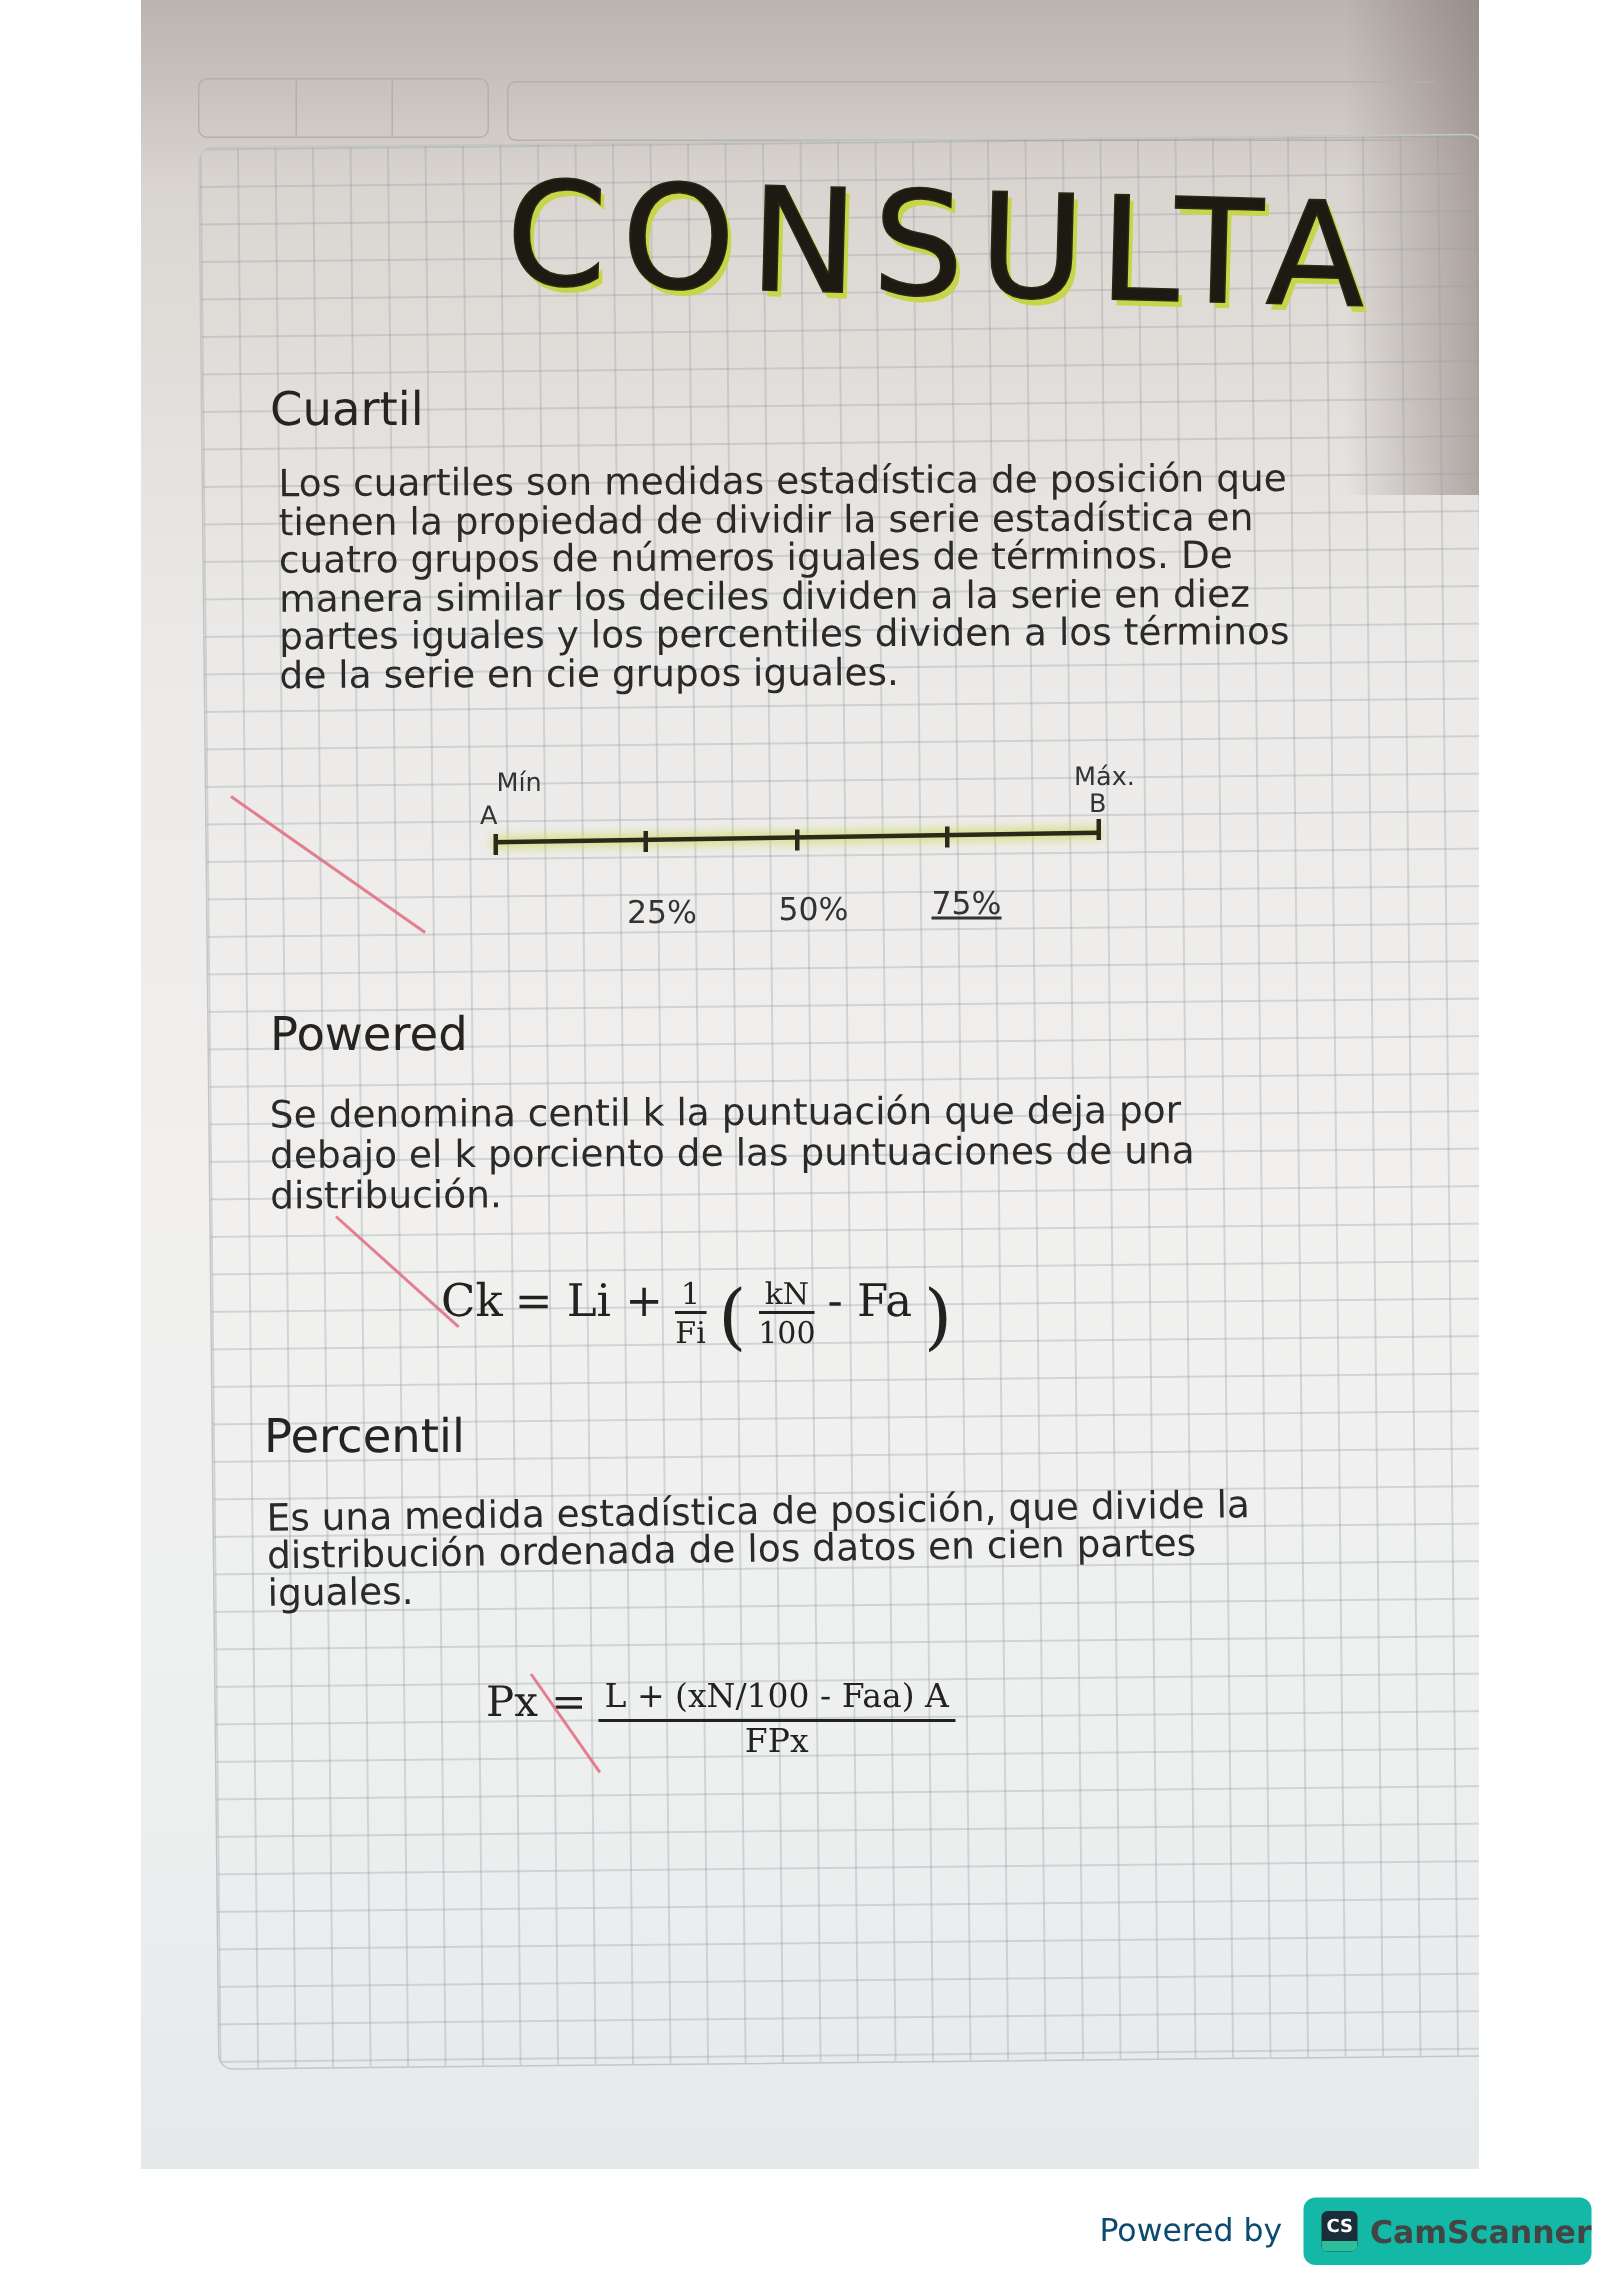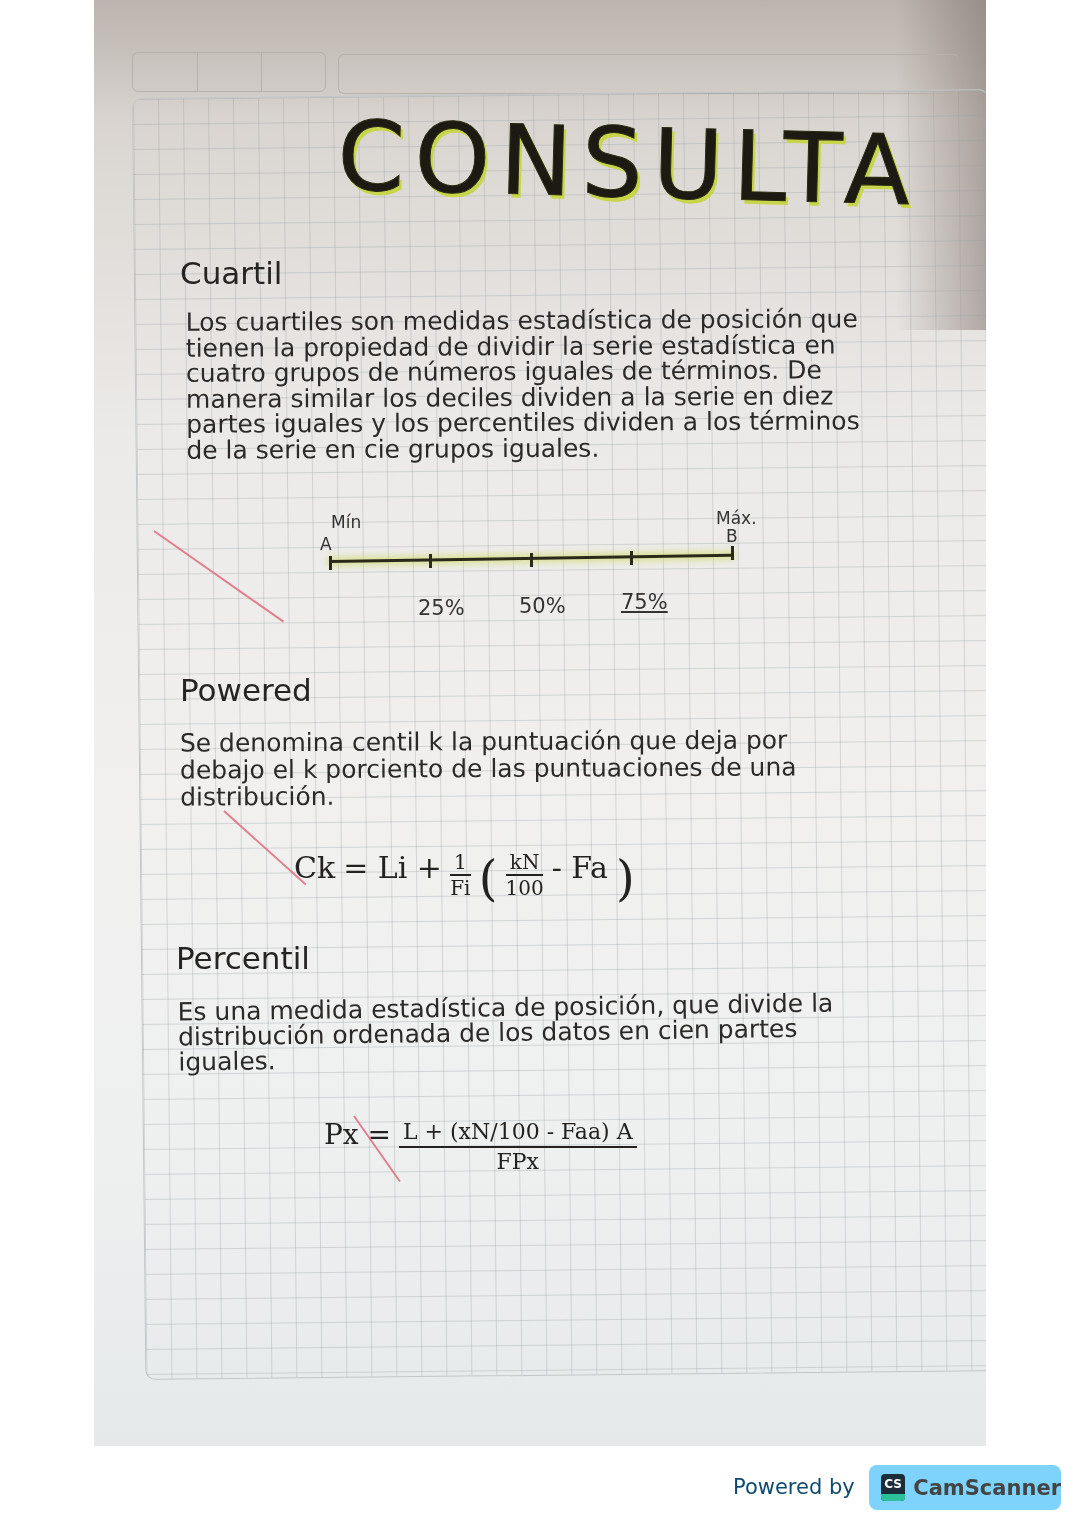--- a/index.html
+++ b/index.html
@@ -26,21 +26,21 @@
   .frac { display:inline-flex; flex-direction:column; align-items:center; font-size:20px; line-height:24px; }
   .frac .num { border-bottom:2px solid #242220; padding:0 4px; }
   .paren { font-size:48px; font-weight:lighter; }
   .axis { position:absolute; left:232px; top:510px; width:460px; height:110px; }
   .axis .line { position:absolute; left:4px; top:50px; width:402px; height:3px; background:#2b2a1a; box-shadow:0 0 6px 3px rgba(200,215,80,0.55); transform:rotate(-0.9deg); transform-origin:left center; }
   .tick { position:absolute; width:3px; height:14px; background:#2b2a1a; }
   .axlbl { position:absolute; font-size:17px; color:#333; white-space:nowrap; }
   .pct { position:absolute; font-size:21px; color:#333; }
   .red-mark { position:absolute; height:2px; background:#e06b7f; transform-origin:left center; opacity:0.85; }
   .footer-text { position:absolute; left:733px; top:1475px; font-size:21px; color:#0c4a6e; }
-  .cs-badge { position:absolute; left:869px; top:1465px; width:192px; height:45px; background:#7dd3fc; border-radius:8px; display:flex; align-items:center; padding-left:12px; box-sizing:border-box; gap:8px; }
+  .cs-badge { position:absolute; left:869px; top:1465px; width:192px; height:45px; background:#14b8a6; border-radius:8px; display:flex; align-items:center; padding-left:12px; box-sizing:border-box; gap:8px; }
   .cs-logo { width:27px; height:27px; border-radius:4px; background:#1c2d3a; position:relative; overflow:hidden; color:#fff; font-size:12px; font-weight:bold; text-align:center; line-height:20px; }
   .cs-logo::after { content:""; position:absolute; left:0; bottom:0; width:100%; height:7px; background:#2bbf9a; }
   .cs-name { font-size:21px; font-weight:bold; color:#444; }
 </style>
 </head>
 <body>
 
 <div class="scan">
   <div class="shadow-top"></div>
   <div class="shadow-right"></div>

